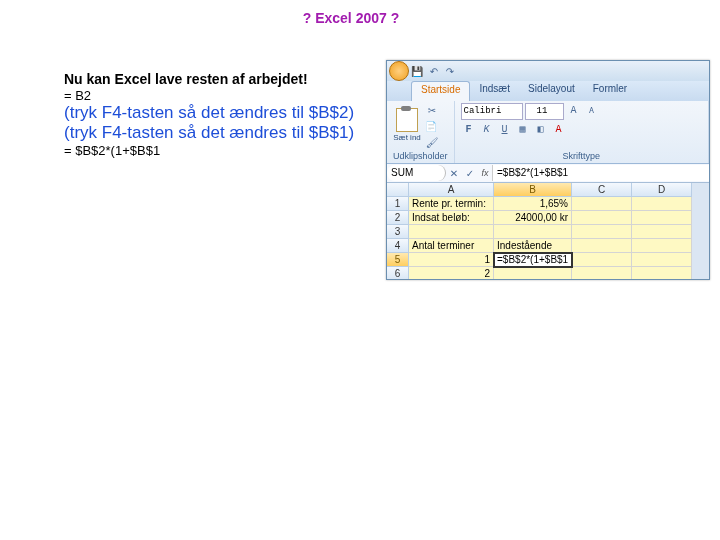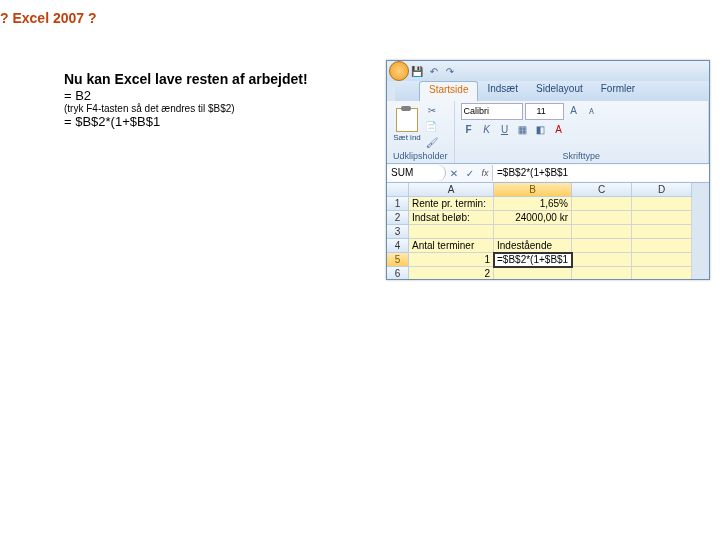--- a/index.html
+++ b/index.html
@@ -5,45 +5,45 @@
   body {
     margin: 0;
     width: 720px;
     height: 540px;
     background: #fff;
     font-family: Verdana, Arial, sans-serif;
     position: relative;
     overflow: hidden;
   }
   .header {
-    text-align: left;
+    text-align: center;
     padding: 10px 18px 0 0;
     font-weight: bold;
     font-size: 14px;
-    color: #c2410c;
+    color: #a21caf;
   }
   .left-panel {
     position: absolute;
     left: 64px;
     top: 70px;
     width: 310px;
     font-size: 13px;
     color: #000;
   }
   .left-panel .title {
     font-weight: bold;
     font-size: 14px;
     line-height: 1.3;
   }
   .left-panel .line {
     margin-bottom: 0px;
   }
   .left-panel .hint {
-    font-size: 10px;
-    color: #000000;
+    font-size: 17px;
+    color: #1d4ed8;
   }
 
   
   .excel {
     position: absolute;
     right: 10px;
     top: 60px;
     width: 322px;
     height: 218px;
     border: 1px solid #6b8fb0;
@@ -73,21 +73,20 @@
     align-items: center;
     justify-content: center;
     color: #4a6a95;
     font-size: 10px;
   }
   .tabs-row {
     height: 20px;
     background: linear-gradient(#dbe9f8, #c8dbf0);
     display: flex;
     padding-left: 24px;
-    margin-left: 8px;
   }
   .tab {
     padding: 2px 9px;
     font-size: 10px;
     color: #2a4c7a;
     border-top-left-radius: 3px;
     border-top-right-radius: 3px;
     white-space: nowrap;
   }
   .tab.active {
@@ -254,20 +253,21 @@
 </style>
 </head>
 <body>
 
 <div class="header">? Excel 2007 ?</div>
 
 <div class="left-panel">
   <div class="title">Nu kan Excel lave resten af arbejdet!</div>
   <div class="line">= B2</div>
   <div class="hint">(tryk F4-tasten så det ændres til $B$2)</div>
+  <div class="hint">(tryk F4-tasten så det ændres til $B$1)</div>
   <div class="line">= $B$2*(1+$B$1</div>
 </div>
 
 <div class="excel">
   <div class="titlebar">
     <div class="office-btn"></div>
     <div class="qat-btn">💾</div>
     <div class="qat-btn">↶</div>
     <div class="qat-btn">↷</div>
   </div>
@@ -288,21 +288,21 @@
         </div>
         <div class="small-stack">
           <div class="small-btn">✂</div>
           <div class="small-btn">📄</div>
           <div class="small-btn">🖌</div>
         </div>
       </div>
       <div class="label">Udklipsholder</div>
     </div>
     <div class="ribbon-group" style="flex:1">
-      <div class="body" style="flex-direction:column;gap:2px;">
+      <div class="body" style="flex-direction:column;gap:2px;font-family:Liberation Mono, monospace;">
         <div style="display:flex;gap:2px;">
           <div class="font-box">Calibri</div>
           <div class="size-box">11</div>
           <div class="small-btn">A</div>
           <div class="small-btn">ᴀ</div>
         </div>
         <div style="display:flex;gap:2px;">
           <div class="small-btn" style="font-weight:bold">F</div>
           <div class="small-btn" style="font-style:italic">K</div>
           <div class="small-btn" style="text-decoration:underline">U</div>

